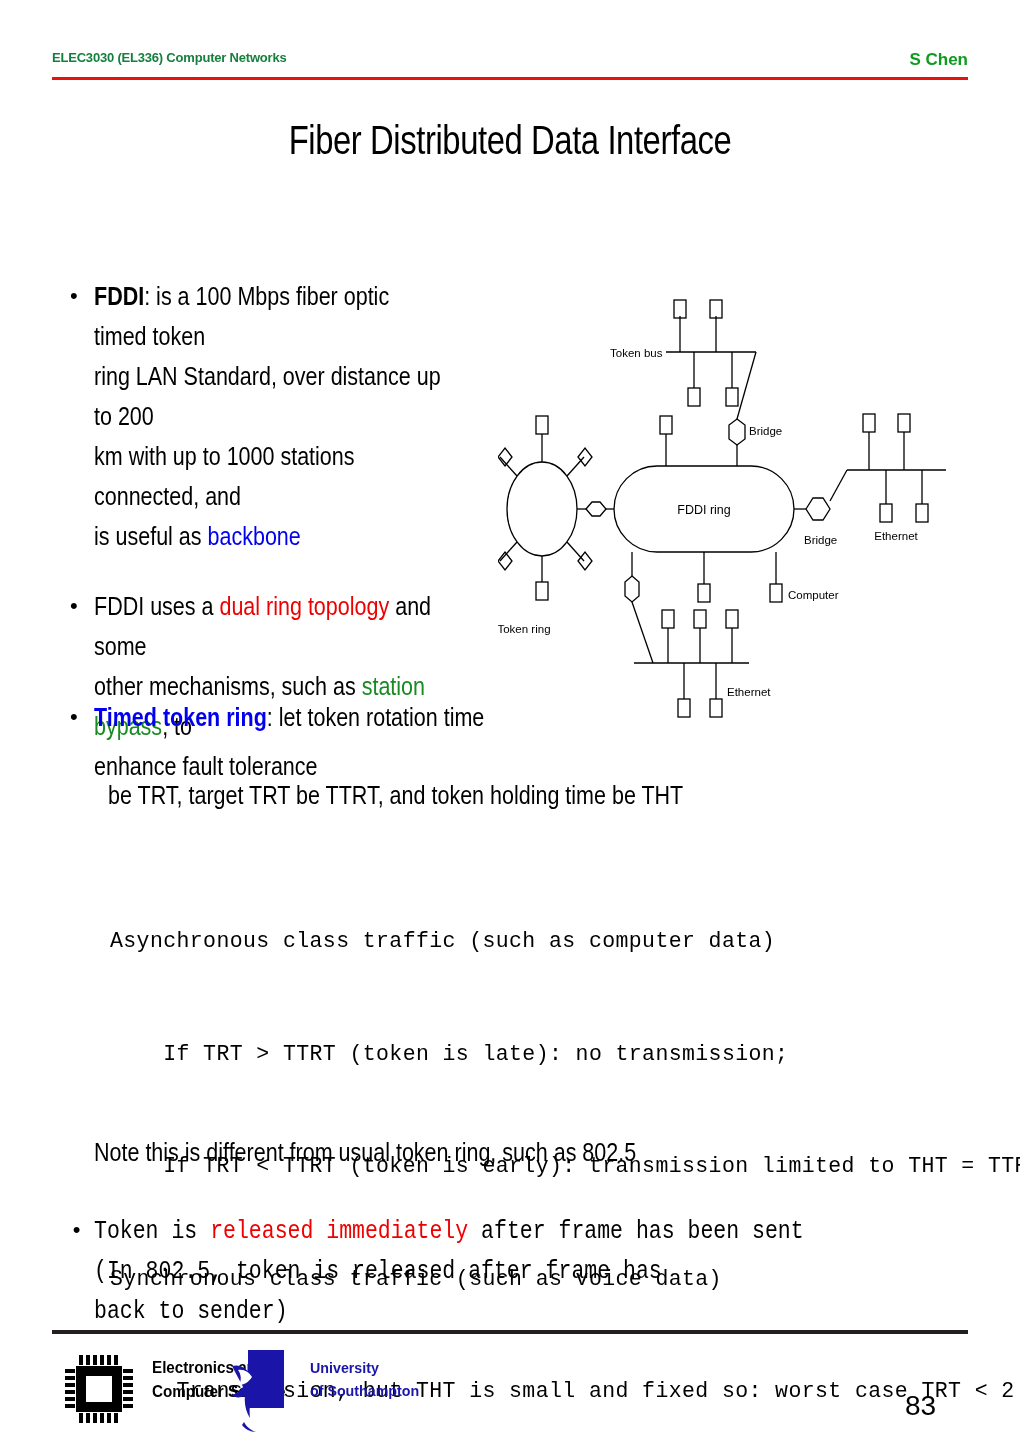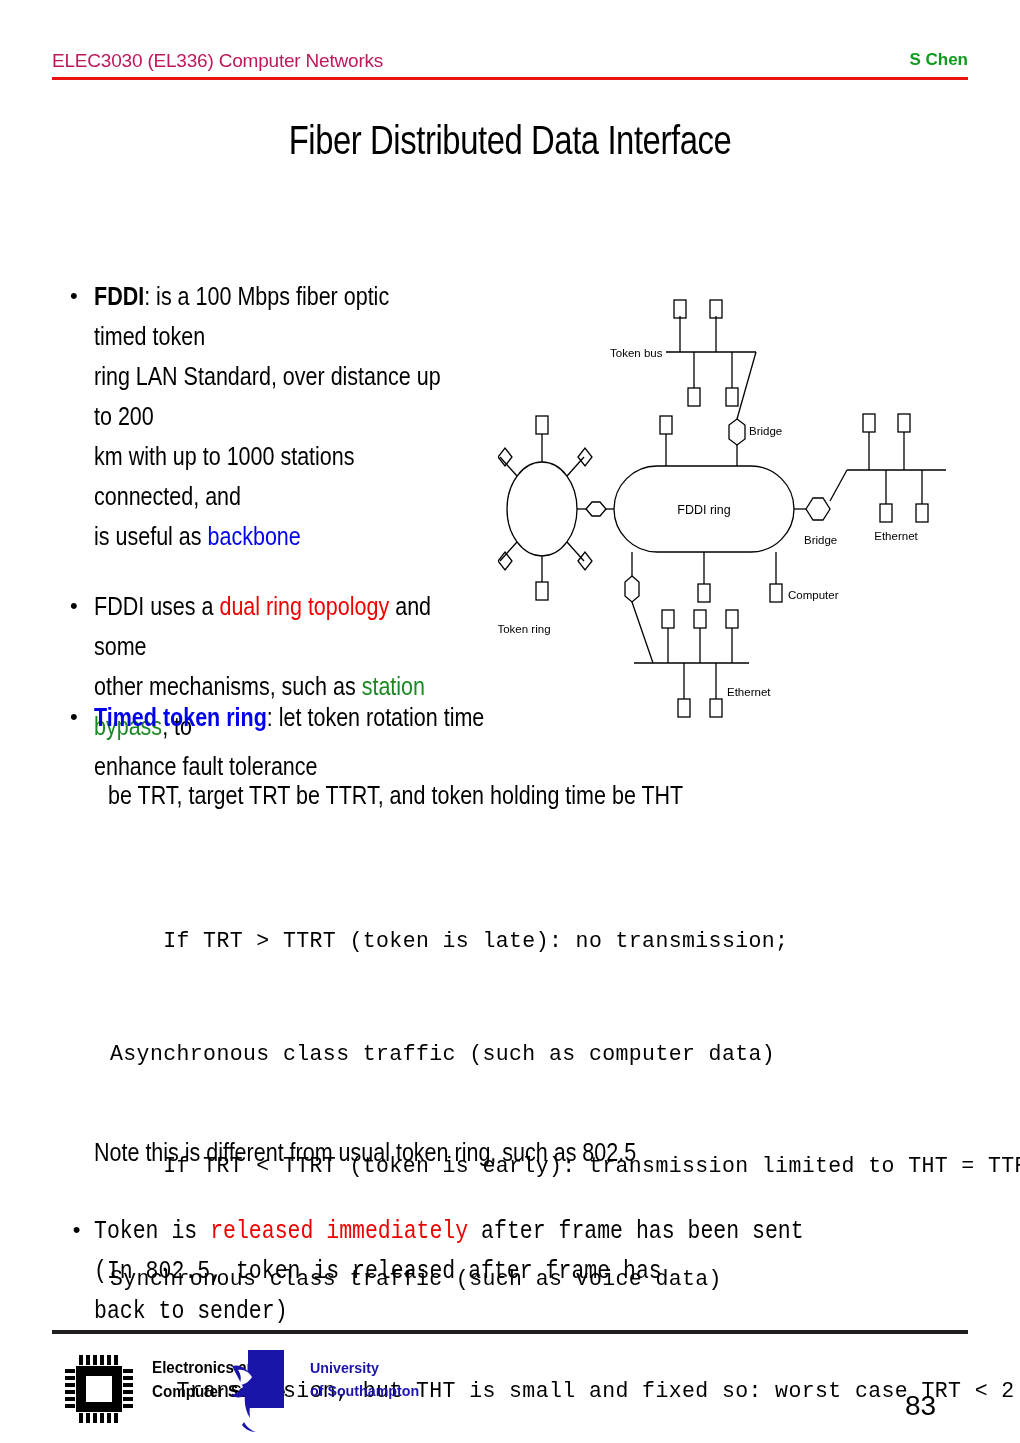--- a/index.html
+++ b/index.html
@@ -7,22 +7,22 @@
     width:1020px;height:1443px;position:relative;overflow:hidden;
     font-family:"Liberation Sans", sans-serif;color:#000;
   }
   .page{position:absolute;inset:0;}
 
   
   .header{
     position:absolute;left:52px;top:50px;width:916px;height:30px;
   }
   .header .hleft{
-    position:absolute;left:0;top:0;font-size:19px;color:#be185d;
-    letter-spacing:-0.2px;white-space:nowrap;
+    position:absolute;left:0;top:0;font-size:13px;color:#15803d;
+    letter-spacing:-0.2px;white-space:nowrap;font-weight:bold;
   }
   .header .hright{
     position:absolute;right:0;top:0;font-size:17px;color:#0f9b1e;
     white-space:nowrap;
     font-weight:bold;
   }
   .rule-top{
     position:absolute;left:52px;top:77px;width:916px;height:3px;background:#e8130f;
   }
   .rule-bottom{
@@ -131,22 +131,22 @@
         <span class="b-blue bold">Timed token ring</span><span>: let token rotation time</span>
       </span>
     </div>
   </div>
 
   <div class="plainline" style="top:776px;">
     <span class="squish">be TRT, target TRT be TTRT, and token holding time be THT</span>
   </div>
 
   <div class="mono">
+    <div>Asynchronous class traffic (such as computer data)</div>
     <div>    If TRT &gt; TTRT (token is late): no transmission;</div>
-    <div>Asynchronous class traffic (such as computer data)</div>
     <div>    If TRT &lt; TTRT (token is early): transmission limited to THT = TTRT - TRT.</div>
     <div>Synchronous class traffic (such as voice data)</div>
     <div>     Transmission, but THT is small and fixed so: worst case TRT &lt; 2 TTRT</div>
   </div>
 
   <div class="tail" style="top:1132px;left:94px;">
     <span class="squish">Note this is different from usual token ring, such as 802.5</span>
   </div>
 
   <div class="tail" style="top:1212px;font-family:Liberation Mono, monospace;">

